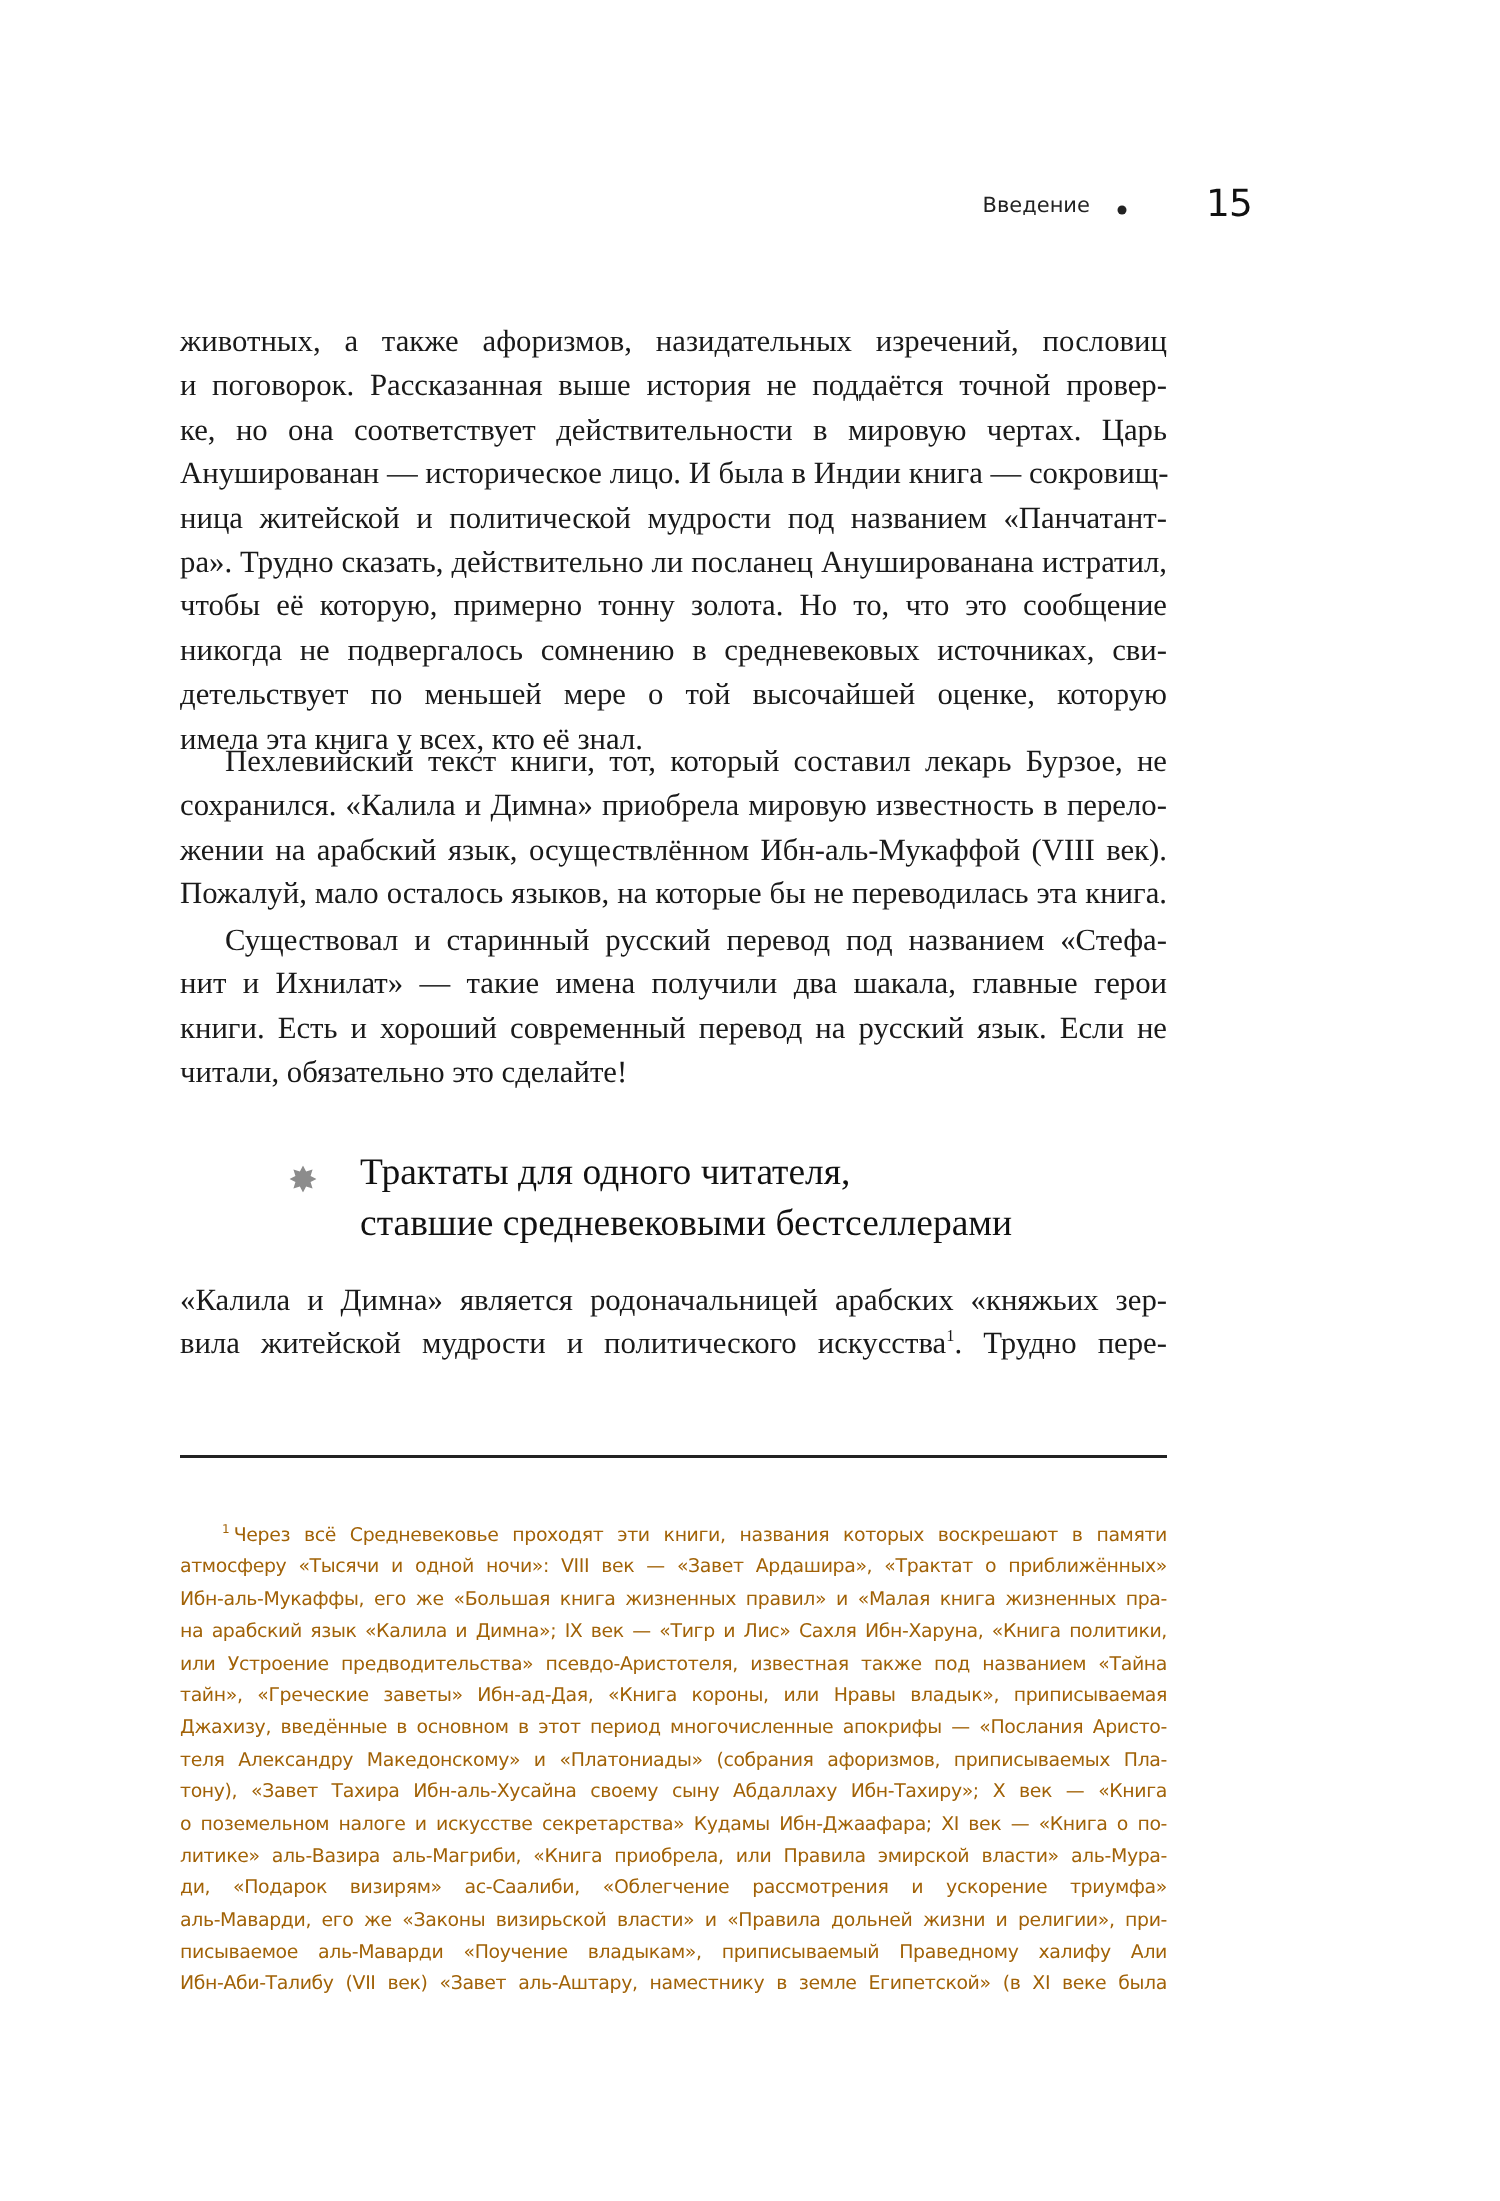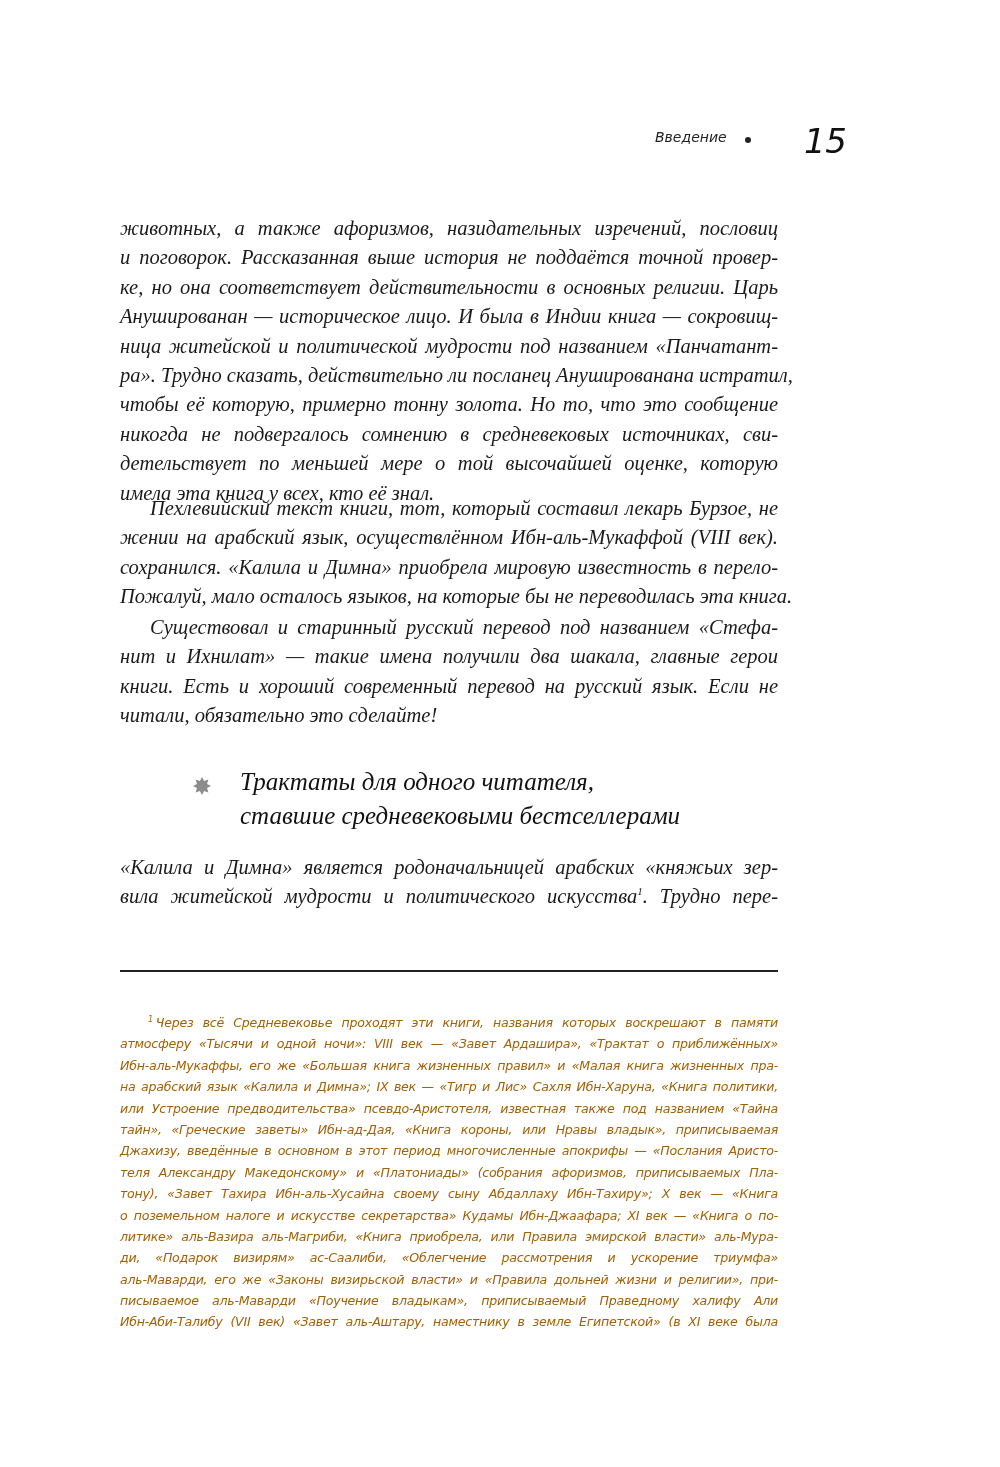--- a/index.html
+++ b/index.html
@@ -1,21 +1,21 @@
 <!DOCTYPE html>
 <html><head>
 <meta charset="utf-8">
 <style>
   html, body { margin: 0; padding: 0; background: #ffffff; }
   body { width: 1000px; height: 1467px; position: relative; overflow: hidden; color: #1a1a1a; }
-  .page { position: absolute; left: 0; top: 0; width: 1000px; height: 1467px; font-style: italic; }
+  .page { position: absolute; left: 0; top: 0; width: 1000px; height: 1467px; }
   .running-head { position: absolute; top: 122px; left: 560px; width: 272px; height: 34px; }
   .rh-title { position: absolute; left: 95px; top: 7px; font-family: "DejaVu Sans", sans-serif; font-size: 14px; color: #222; }
   .rh-dot { position: absolute; left: 185px; top: 15px; width: 6px; height: 6px; border-radius: 50%; background: #222; }
-  .rh-num { position: absolute; left: 244px; top: -1px; font-family: "DejaVu Sans", sans-serif; font-size: 34px; color: #111; letter-spacing: -0.5px; }
+  .rh-num { position: absolute; left: 244px; top: -1px; font-family: "DejaVu Sans", sans-serif; font-size: 25px; color: #111; letter-spacing: -0.5px; }
   .body-text { position: absolute; left: 120px; width: 658px; font-family: "Liberation Serif", serif; font-size: 20.5px; line-height: 29.4px; color: #1a1a1a; }
   .body-text .line { display: block; text-align: justify; text-align-last: justify; white-space: nowrap; height: 29.4px; }
   .body-text .line.last { text-align-last: left; }
   .indent { padding-left: 30px; }
   #block1 { top: 198px; margin-top: 16px; }
   #block2 { top: 494px; }
   #block3 { top: 613px; }
   .heading { position: absolute; left: 190px; top: 765px; width: 620px; }
   .heading-icon { position: absolute; left: 3px; top: 12px; width: 18px; height: 18px; }
   .heading-text { position: absolute; left: 50px; top: 0; font-family: "Liberation Serif", serif; font-size: 25px; line-height: 34px; color: #111; white-space: nowrap; }
@@ -35,34 +35,34 @@
 
   <div class="running-head">
     <span class="rh-title">Введение</span>
     <span class="rh-dot"></span>
     <span class="rh-num">15</span>
   </div>
 
   <div class="body-text" id="block1">
     <span class="line">животных, а также афоризмов, назидательных изречений, пословиц</span>
     <span class="line">и поговорок. Рассказанная выше история не поддаётся точной провер-</span>
-    <span class="line">ке, но она соответствует действительности в основных религии. Царь</span>
+    <span class="line">ке, но она соответствует действительности в мировую чертах. Царь</span>
     <span class="line">Анушированан — историческое лицо. И была в Индии книга — сокровищ-</span>
     <span class="line">ница житейской и политической мудрости под названием «Панчатант-</span>
     <span class="line">ра». Трудно сказать, действительно ли посланец Анушированана истратил,</span>
     <span class="line">чтобы её которую, примерно тонну золота. Но то, что это сообщение</span>
     <span class="line">никогда не подвергалось сомнению в средневековых источниках, сви-</span>
     <span class="line">детельствует по меньшей мере о той высочайшей оценке, которую</span>
     <span class="line last">имела эта книга у всех, кто её знал.</span>
   </div>
 
   <div class="body-text" id="block2">
     <span class="line indent">Пехлевийский текст книги, тот, который составил лекарь Бурзое, не</span>
+    <span class="line">сохранился. «Калила и Димна» приобрела мировую известность в перело-</span>
     <span class="line">жении на арабский язык, осуществлённом Ибн-аль-Мукаффой (VIII век).</span>
-    <span class="line">сохранился. «Калила и Димна» приобрела мировую известность в перело-</span>
     <span class="line">Пожалуй, мало осталось языков, на которые бы не переводилась эта книга.</span>
   </div>
 
   <div class="body-text" id="block3">
     <span class="line indent">Существовал и старинный русский перевод под названием «Стефа-</span>
     <span class="line">нит и Ихнилат» — такие имена получили два шакала, главные герои</span>
     <span class="line">книги. Есть и хороший современный перевод на русский язык. Если не</span>
     <span class="line last">читали, обязательно это сделайте!</span>
   </div>
 

